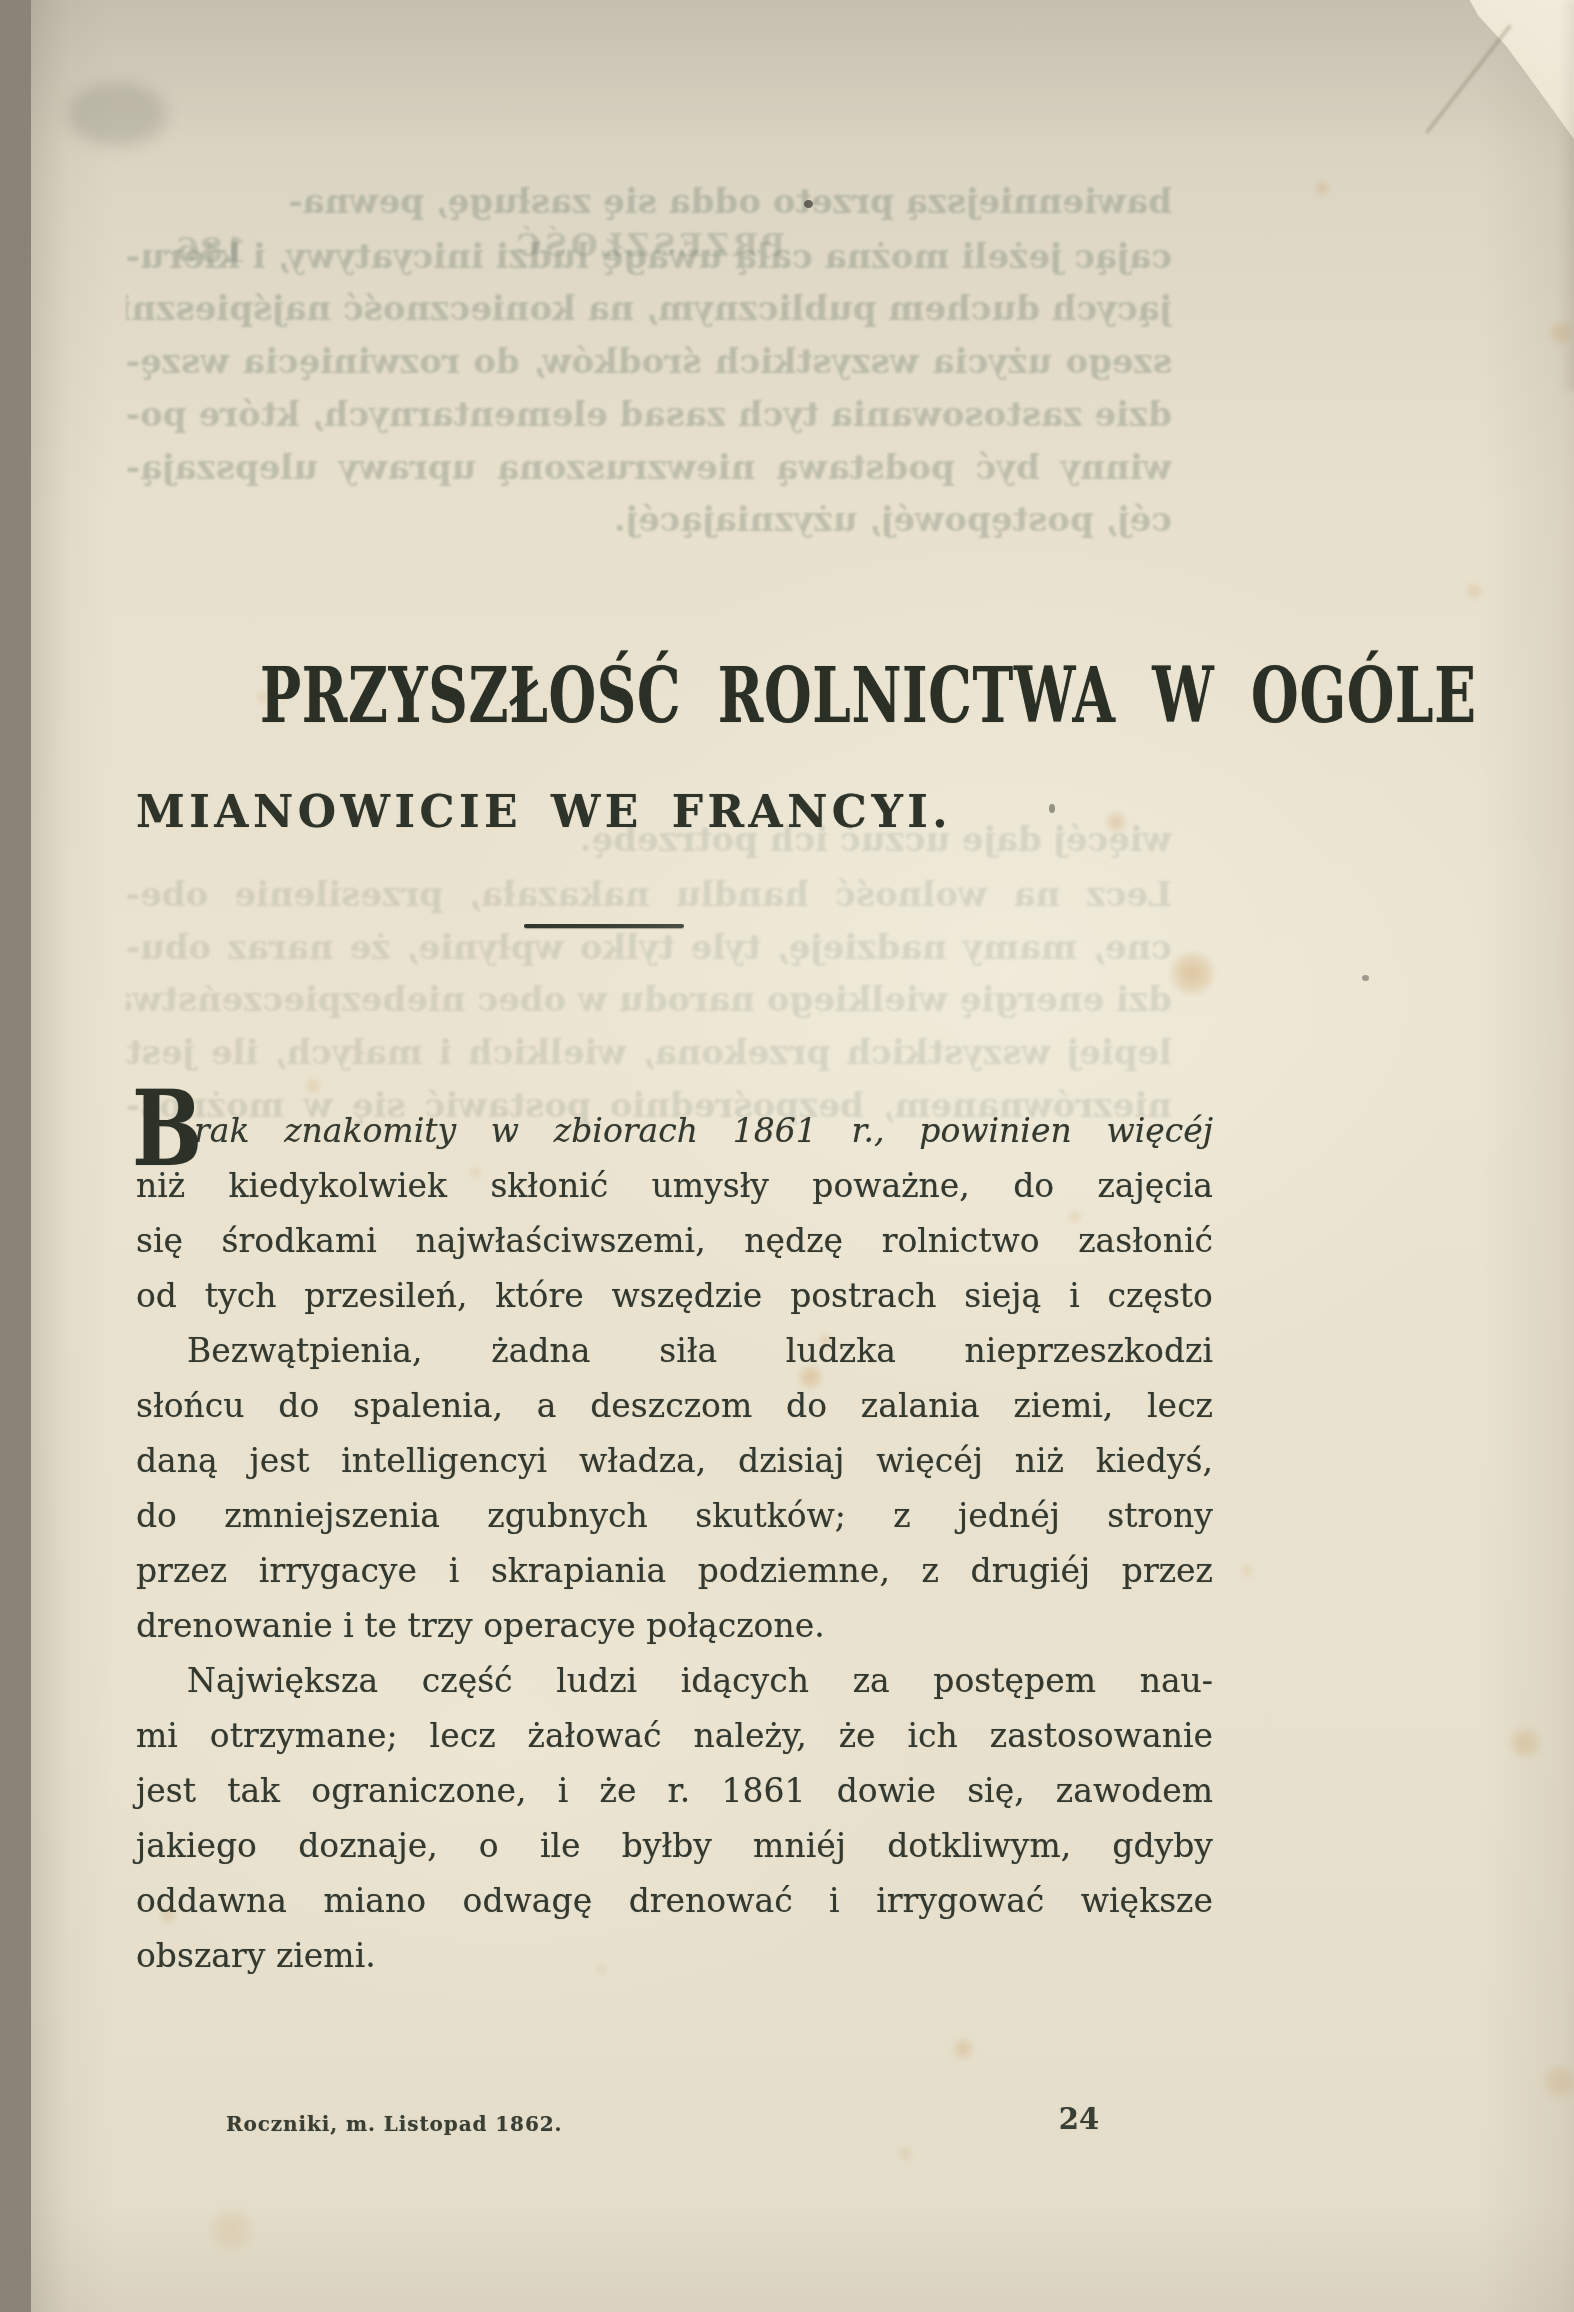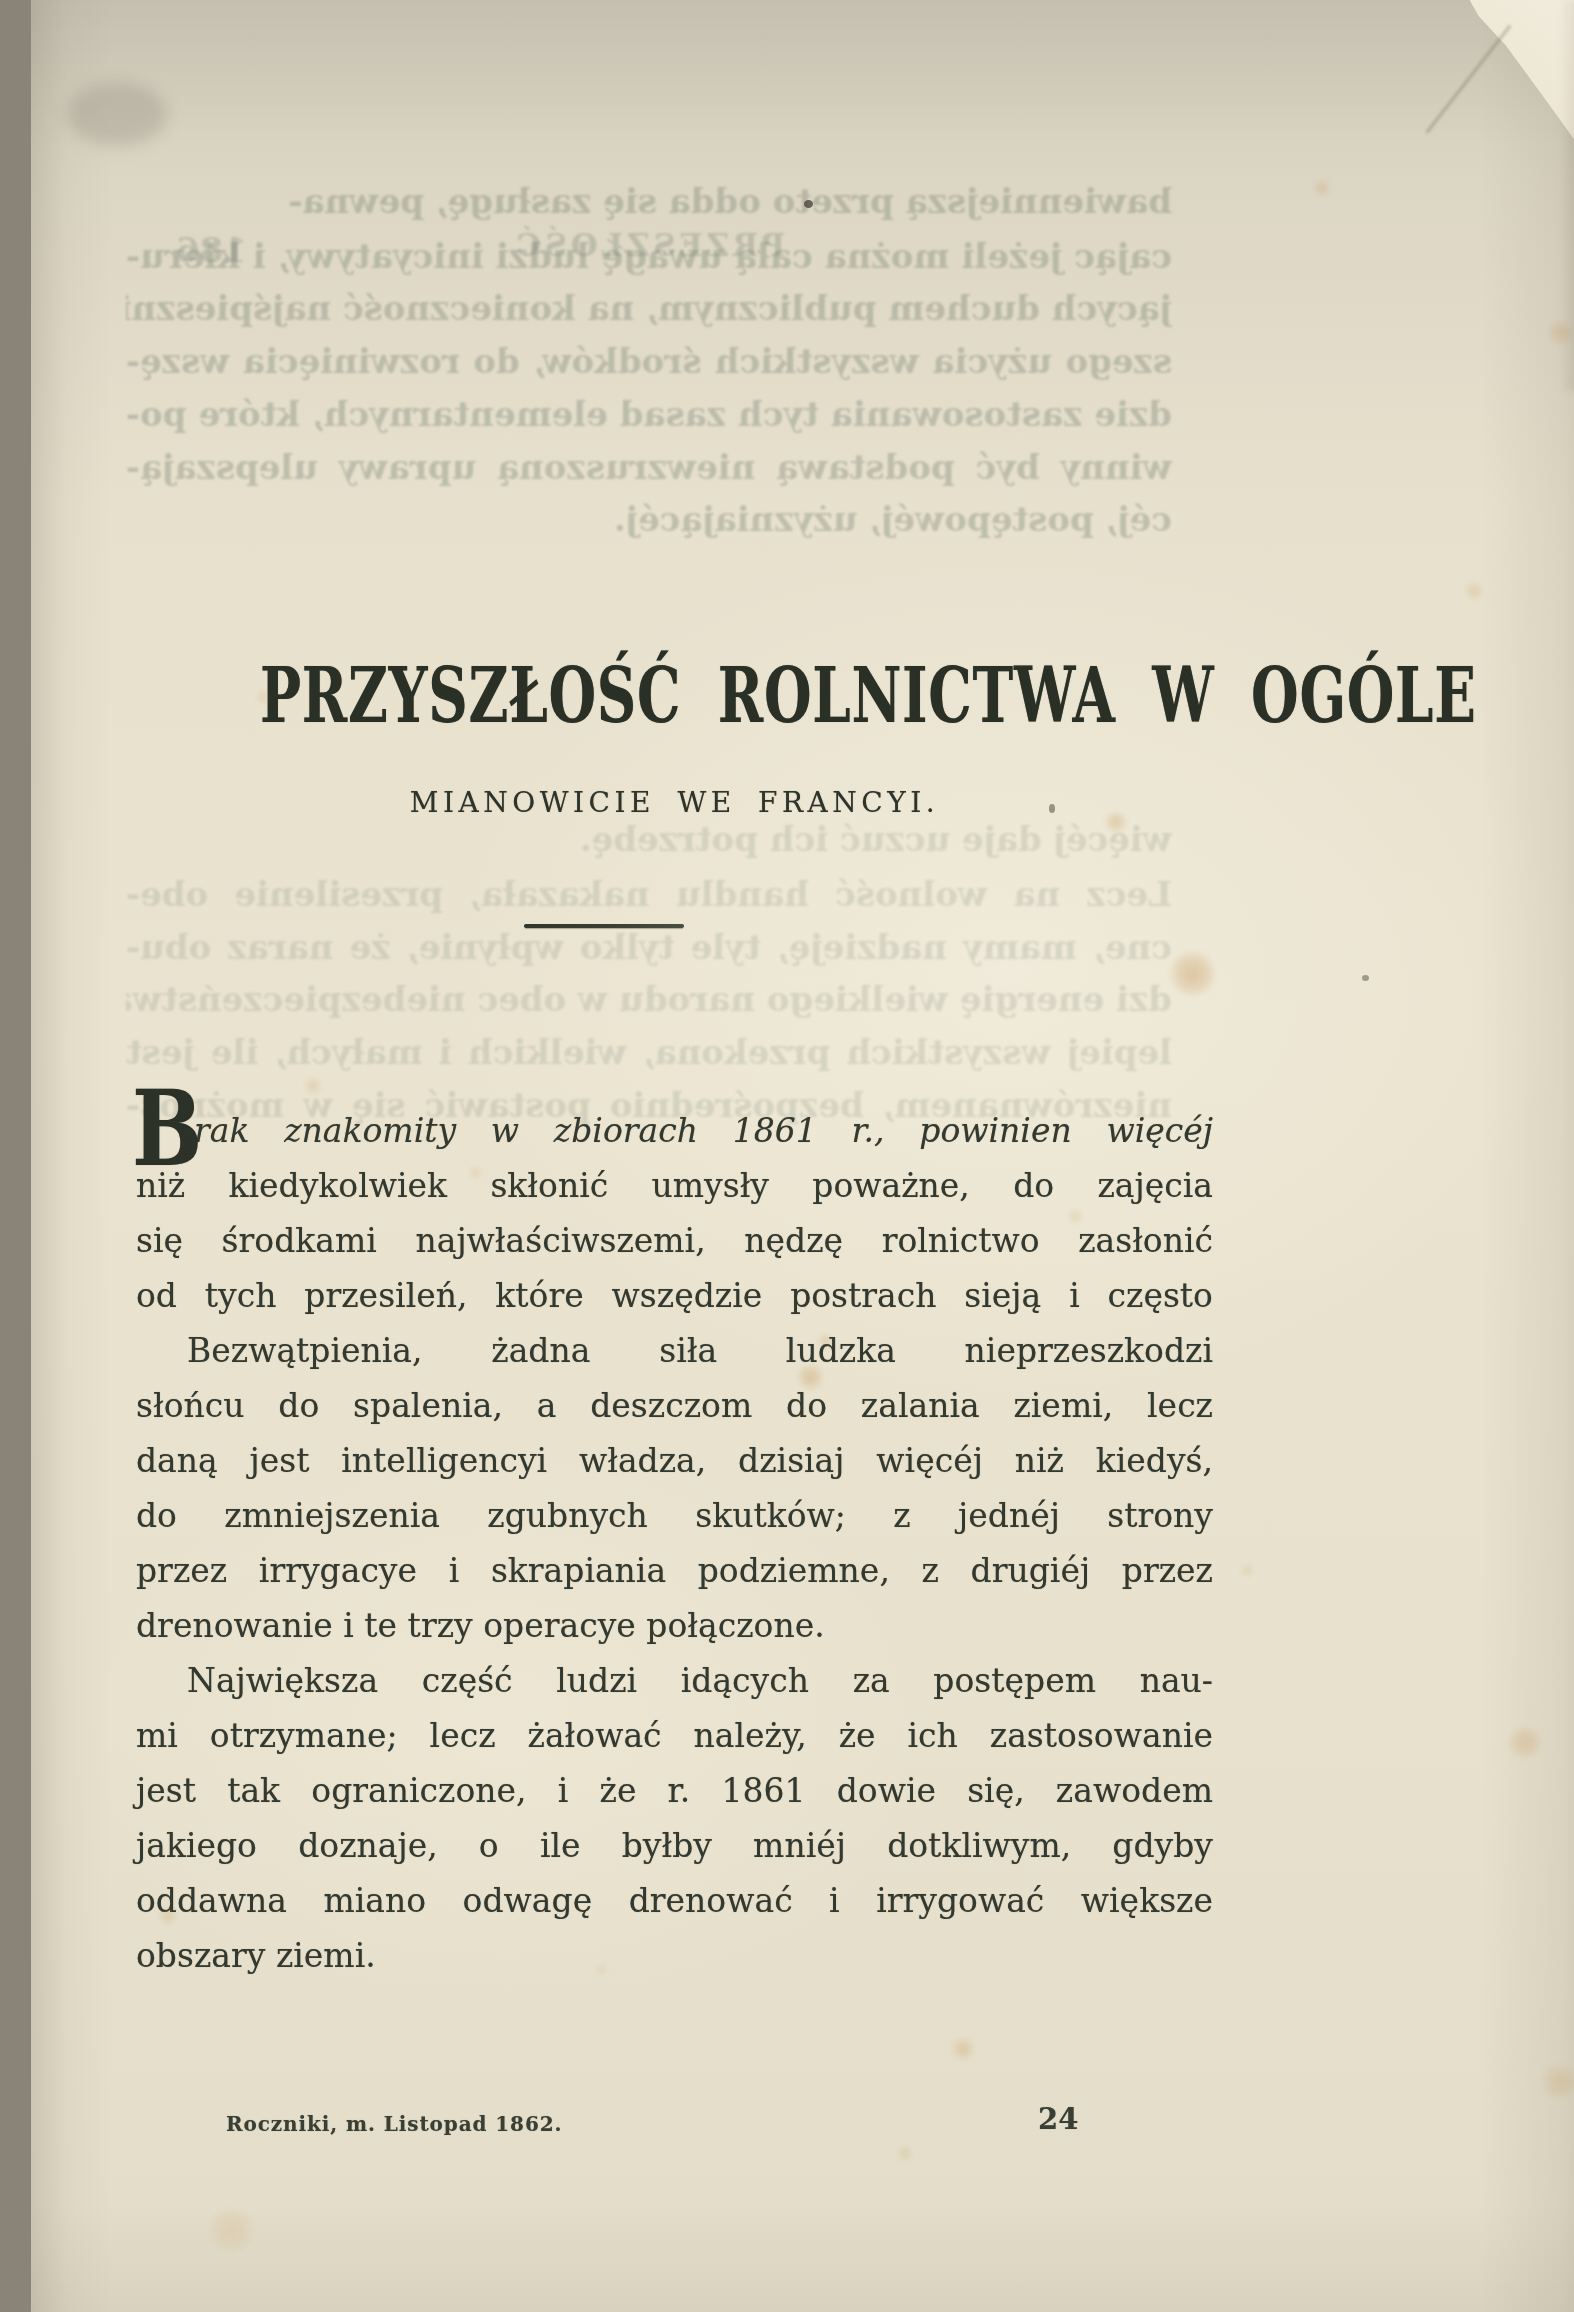--- a/index.html
+++ b/index.html
@@ -31,43 +31,43 @@
     color:rgba(96,112,99,.26); text-align-last:center; text-align:center;}
   .bleed-num{left:107px; width:109px; text-align-last:left; text-align:left; color:rgba(96,112,99,.25);}
   
   .title{
     top:651px; left:75px; width:1100px; text-align:center;
     font-size:76px; font-weight:bold; letter-spacing:0.9px; word-spacing:23.6px;
     color:#2b3027; transform:scaleX(.72); transform-origin:center;
     white-space:nowrap; text-shadow:0 0 0.9px rgba(43,48,39,.55);
   }
   .subtitle{
-    top:786px; left:105px; width:1077px; text-align:center;
-    font-size:28px; font-weight:normal; letter-spacing:4.5px; word-spacing:9px;
+    top:786px; left:105px; width:1077px; 
+    font-size:44px; font-weight:bold; letter-spacing:4.5px; word-spacing:9px;
     color:#2f342b; text-shadow:0 0 0.9px rgba(47,52,43,.5);
   }
   .divider{top:924px; left:493px; width:160px; height:3.6px;
     background:linear-gradient(90deg,#31362c 0,#3a3f35 55%, #4a4f43 100%);
     border-radius:1.8px; box-shadow:0 1.8px 0.9px -0.9px rgba(49,54,44,.35);}
   .body-text{
     top:1103px; left:105px; width:1077px; position:absolute;
     font-size:33px; text-shadow:0 0 0.9px rgba(52,57,48,.45);
   }
   .body-text .tline{position:relative; display:block; height:55px; line-height:55px;
     text-align:justify; text-align-last:justify; white-space:nowrap;}
   .body-text .last{text-align-last:left;}
   .body-text .ind{padding-left:51px;}
   .p1l1{padding-left:58px;}
   .dropcap{position:absolute; left:-3.6px; top:-18px; font-size:104px; line-height:87px;
     font-weight:bold; transform:scaleX(.8); transform-origin:left top; color:#2d3229;}
   .footer-journal{top:2102px; left:195px; width:636px; height:44px; line-height:44px;
     font-size:20px; font-weight:bold; letter-spacing:0.9px; color:#3a3f35;
     text-shadow:0 0 0.9px rgba(58,63,53,.4);}
   .footer-page{top:2097px; left:1007px; width:82px; height:44px; line-height:44px;
-    font-size:29px; font-weight:bold; color:#3a3f35; text-shadow:0 0 0.9px rgba(58,63,53,.4);}
+    font-size:29px; font-weight:bold; color:#3a3f35; text-shadow:0 0 0.9px rgba(58,63,53,.4);text-align:center;}
   
   .tear{
     top:-3.6px; right:-3.6px; width:273px; height:245px;
     background:linear-gradient(215deg,#f3edde 0,#ece5d3 45%, #e2dac6 100%);
     clip-path:polygon(48% 0, 101% 0, 101% 80%, 79% 46%, 62% 20%, 52% 8%);
     filter:drop-shadow(-6.4px 8.2px 6.4px rgba(88,78,58,.5));
   }
   .tear-crease{
     top:11px; right:136px; width:2.7px; height:136px;
     background:rgba(110,98,76,.35); transform:rotate(38deg); filter:blur(1.8px);

